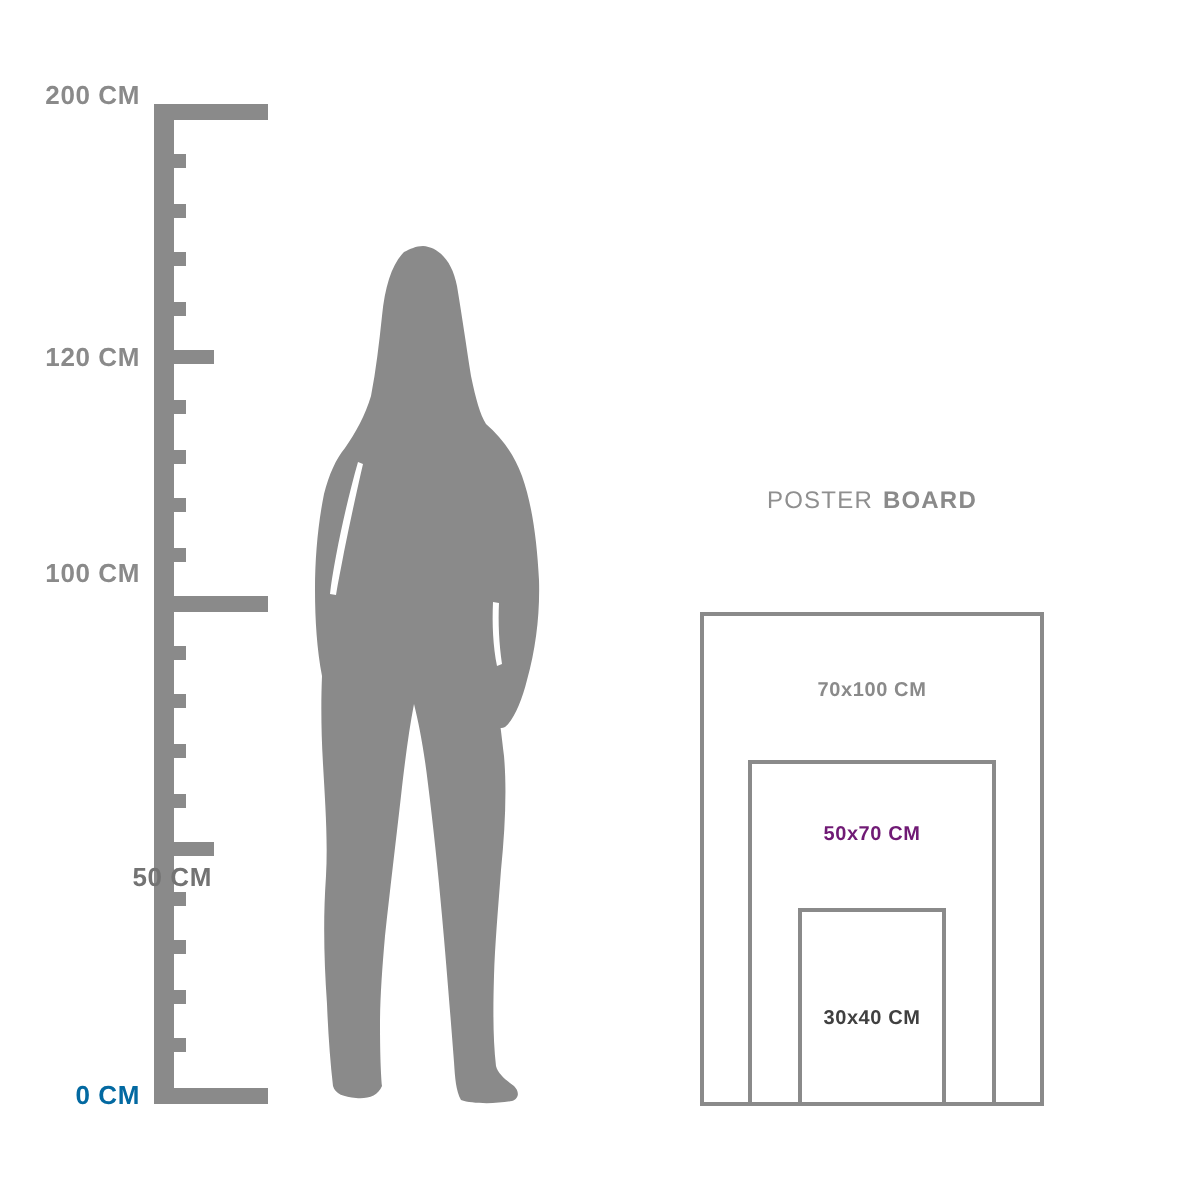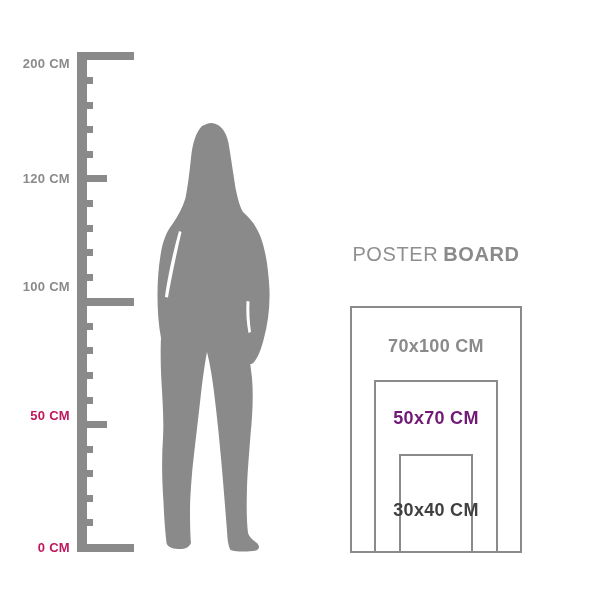--- a/index.html
+++ b/index.html
@@ -13,30 +13,30 @@
     position:absolute;left:0;width:70px;height:16px;line-height:16px;
     text-align:right;font-size:13px;font-weight:bold;color:#8a8a8a;
     letter-spacing:0.3px;white-space:nowrap;
   }
   
   .figure{position:absolute;left:0;top:0;width:600px;height:600px;}
   .figure .notch{fill:#ffffff;}
   
   .board-title{
     position:absolute;left:326px;top:243px;width:220px;height:22px;
-    text-align:center;font-size:20px;color:#8f8f8f;letter-spacing:0.6px;white-space:nowrap;
+    text-align:center;font-size:12px;color:#8f8f8f;letter-spacing:0.6px;white-space:nowrap;
   }
   .board-title .bold{font-weight:bold;margin-left:5px;color:#8a8a8a;}
   .poster-rect{
     position:absolute;box-sizing:border-box;border:2px solid #8a8a8a;background:transparent;
   }
   .poster-rect.open-bottom{border-bottom:none;}
   .poster-size-label{
     position:absolute;width:140px;height:16px;line-height:16px;text-align:center;
-    font-size:18px;font-weight:bold;color:#8a8a8a;letter-spacing:0.3px;white-space:nowrap;
+    font-size:10px;font-weight:bold;color:#8a8a8a;letter-spacing:0.3px;white-space:nowrap;
   }
 </style>
 </head>
 <body>
 
 <div class="canvas">
 
   <div id="ruler">
       <div class="ruler-bar" style="left: 77px; top: 52px; width: 10px; height: 499px; background: rgb(138, 138, 138);"></div>
       <div class="ruler-tick" style="left: 77px; top: 543.5px; width: 57px; height: 8px; background: rgb(138, 138, 138);"></div>
@@ -53,25 +53,25 @@
       <div class="ruler-tick" style="left: 77px; top: 273.675px; width: 16px; height: 7px; background: rgb(138, 138, 138);"></div>
       <div class="ruler-tick" style="left: 77px; top: 249.1px; width: 16px; height: 7px; background: rgb(138, 138, 138);"></div>
       <div class="ruler-tick" style="left: 77px; top: 224.525px; width: 16px; height: 7px; background: rgb(138, 138, 138);"></div>
       <div class="ruler-tick" style="left: 77px; top: 199.95px; width: 16px; height: 7px; background: rgb(138, 138, 138);"></div>
       <div class="ruler-tick" style="left: 77px; top: 175.375px; width: 30px; height: 7px; background: rgb(138, 138, 138);"></div>
       <div class="ruler-tick" style="left: 77px; top: 150.8px; width: 16px; height: 7px; background: rgb(138, 138, 138);"></div>
       <div class="ruler-tick" style="left: 77px; top: 126.225px; width: 16px; height: 7px; background: rgb(138, 138, 138);"></div>
       <div class="ruler-tick" style="left: 77px; top: 101.65px; width: 16px; height: 7px; background: rgb(138, 138, 138);"></div>
       <div class="ruler-tick" style="left: 77px; top: 77.075px; width: 16px; height: 7px; background: rgb(138, 138, 138);"></div>
       <div class="ruler-tick" style="left: 77px; top: 52px; width: 57px; height: 8px; background: rgb(138, 138, 138);"></div>
-      <div class="ruler-label" style="top: 56px; color: rgb(138, 138, 138);">200 CM</div>
+      <div class="ruler-label" style="top: 40px; color: rgb(138, 138, 138);">200 CM</div>
       <div class="ruler-label" style="top: 170.875px; color: rgb(138, 138, 138);">120 CM</div>
       <div class="ruler-label" style="top: 279px; color: rgb(138, 138, 138);">100 CM</div>
-      <div class="ruler-label" style="top: 408px; color: #be185d;">50 CM</div>
-      <div class="ruler-label" style="top: 539.5px; color: #be185d;">0 CM</div>
+      <div class="ruler-label" style="top: 431px; color: #737373; padding-left: 36px;">50 CM</div>
+      <div class="ruler-label" style="top: 539.5px; color: #0369a1;">0 CM</div>
     </div>
 
   <svg class="figure" viewBox="0 0 600 600" aria-hidden="true">
     <path d="M211.5 123
          C219 123.5 226 130 228.5 143
          C231 158 233 172 235.5 188
          C238 200 240 207 243 212
          C251 219 257 227 261 238
          C266 252 268.5 270 269.5 290
          C270 307 268 324 263.5 340

